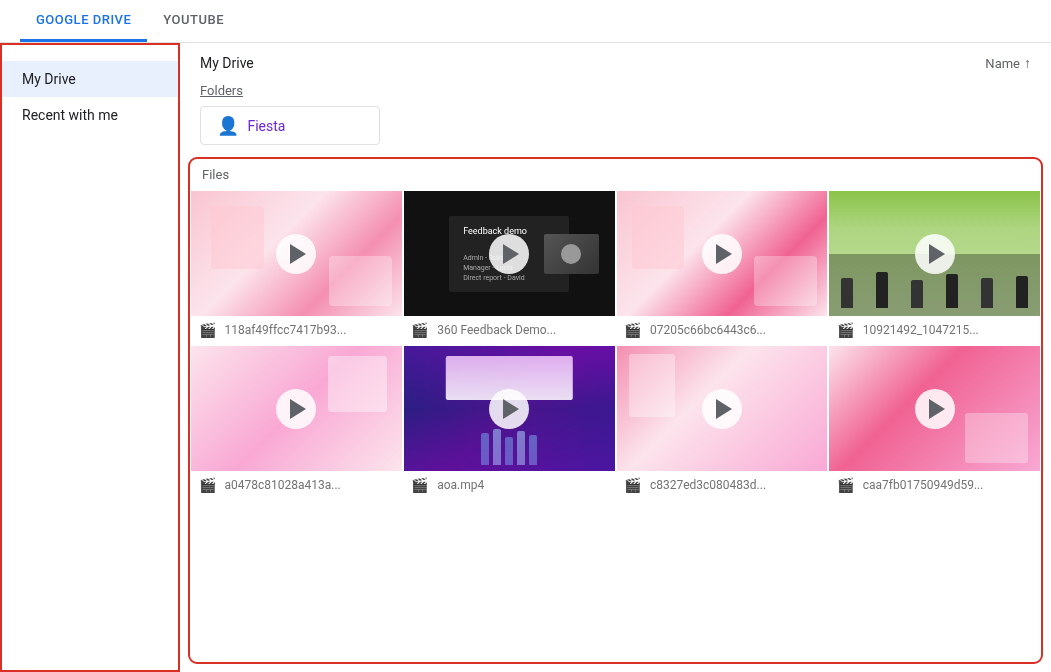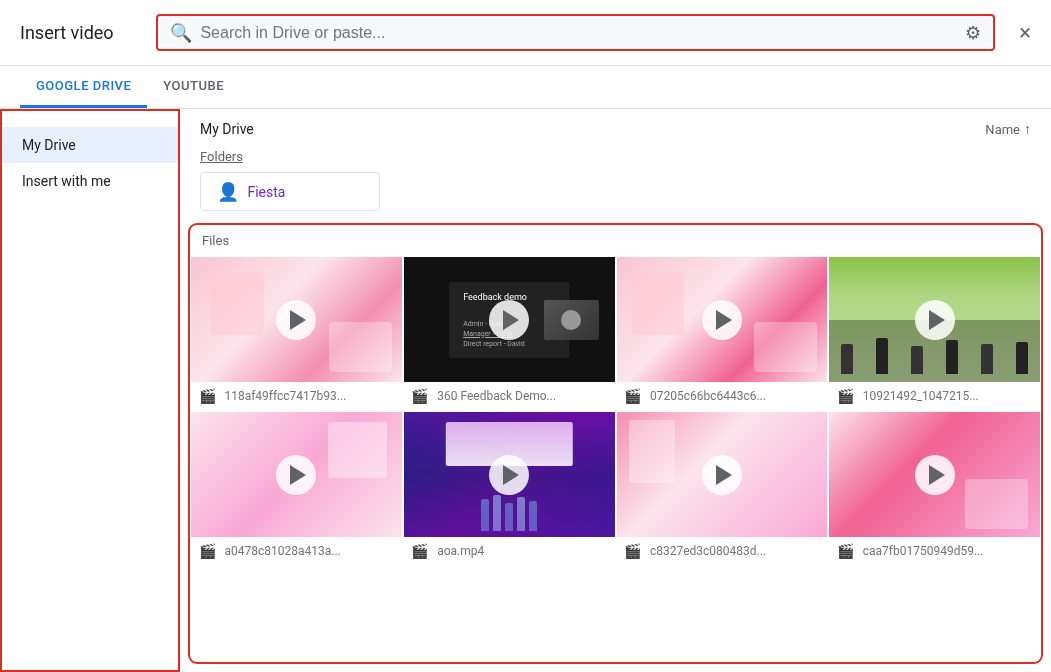--- a/index.html
+++ b/index.html
@@ -59,40 +59,31 @@
 
     
     .name-sort { display: flex; align-items: center; gap: 4px; font-size: 13px; color: #5f6368; }
     .sort-arrow { font-size: 14px; }
   </style>
 </head>
 <body>
 
 <div class="dialog">
 
-  <div class="header">
-    <span class="header-title">Insert video</span>
-    <div class="search-bar">
-      <span class="search-icon">🔍</span>
-      <input class="search-input" type="text" placeholder="Search in Drive or paste..." style="">
-      <span class="filter-icon">⚙</span>
-    </div>
-    <span class="close-btn">×</span>
-  </div>
 
   <div class="tabs">
     <div class="tab active">GOOGLE DRIVE</div>
     <div class="tab">YOUTUBE</div>
   </div>
 
   <div class="body">
 
     <div class="sidebar">
       <div class="sidebar-item active">My Drive</div>
-      <div class="sidebar-item">Insert with me</div>
+      <div class="sidebar-item">Recent with me</div>
     </div>
 
     <div class="main">
 
       <div class="breadcrumb-row">
         <span class="breadcrumb">My Drive</span>
         <div class="name-sort">
           <span>Name</span>
           <span class="sort-arrow">↑</span>
         </div>
@@ -125,21 +116,21 @@
               <span class="file-name">118af49ffcc7417b93...</span>
             </div>
           </div>
 
           <div class="file-card">
             <div class="thumbnail">
               <div style="width:100%;height:100%;background:#111;position:relative;display:flex;align-items:center;justify-content:center;">
                 <div style="background:#222;padding:10px 14px;border-radius:2px;text-align:left;min-width:120px;">
                   <div style="color:#fff;font-size:9px;margin-bottom:18px;">Feedback demo</div>
                   <div style="color:#aaa;font-size:7px;margin-bottom:2px;">Admin - Ruko</div>
-                  <div style="color:#aaa;font-size:7px;margin-bottom:2px;text-decoration:underline;">Manager - Lucia</div>
+                  <div style="color:#aaa;font-size:7px;margin-bottom:2px;">Manager - Lucia</div>
                   <div style="color:#aaa;font-size:7px;">Direct report - David</div>
                 </div>
                 <div style="position:absolute;right:16px;top:50%;transform:translateY(-50%);width:55px;height:40px;background:#333;border-radius:2px;overflow:hidden;">
                   <div style="width:100%;height:100%;background:linear-gradient(135deg,#555 0%,#333 100%);display:flex;align-items:center;justify-content:center;">
                     <div style="width:20px;height:20px;background:#999;border-radius:50%;overflow:hidden;"></div>
                   </div>
                 </div>
               </div>
               <div class="play-btn">
                 <div class="play-arrow"></div>

